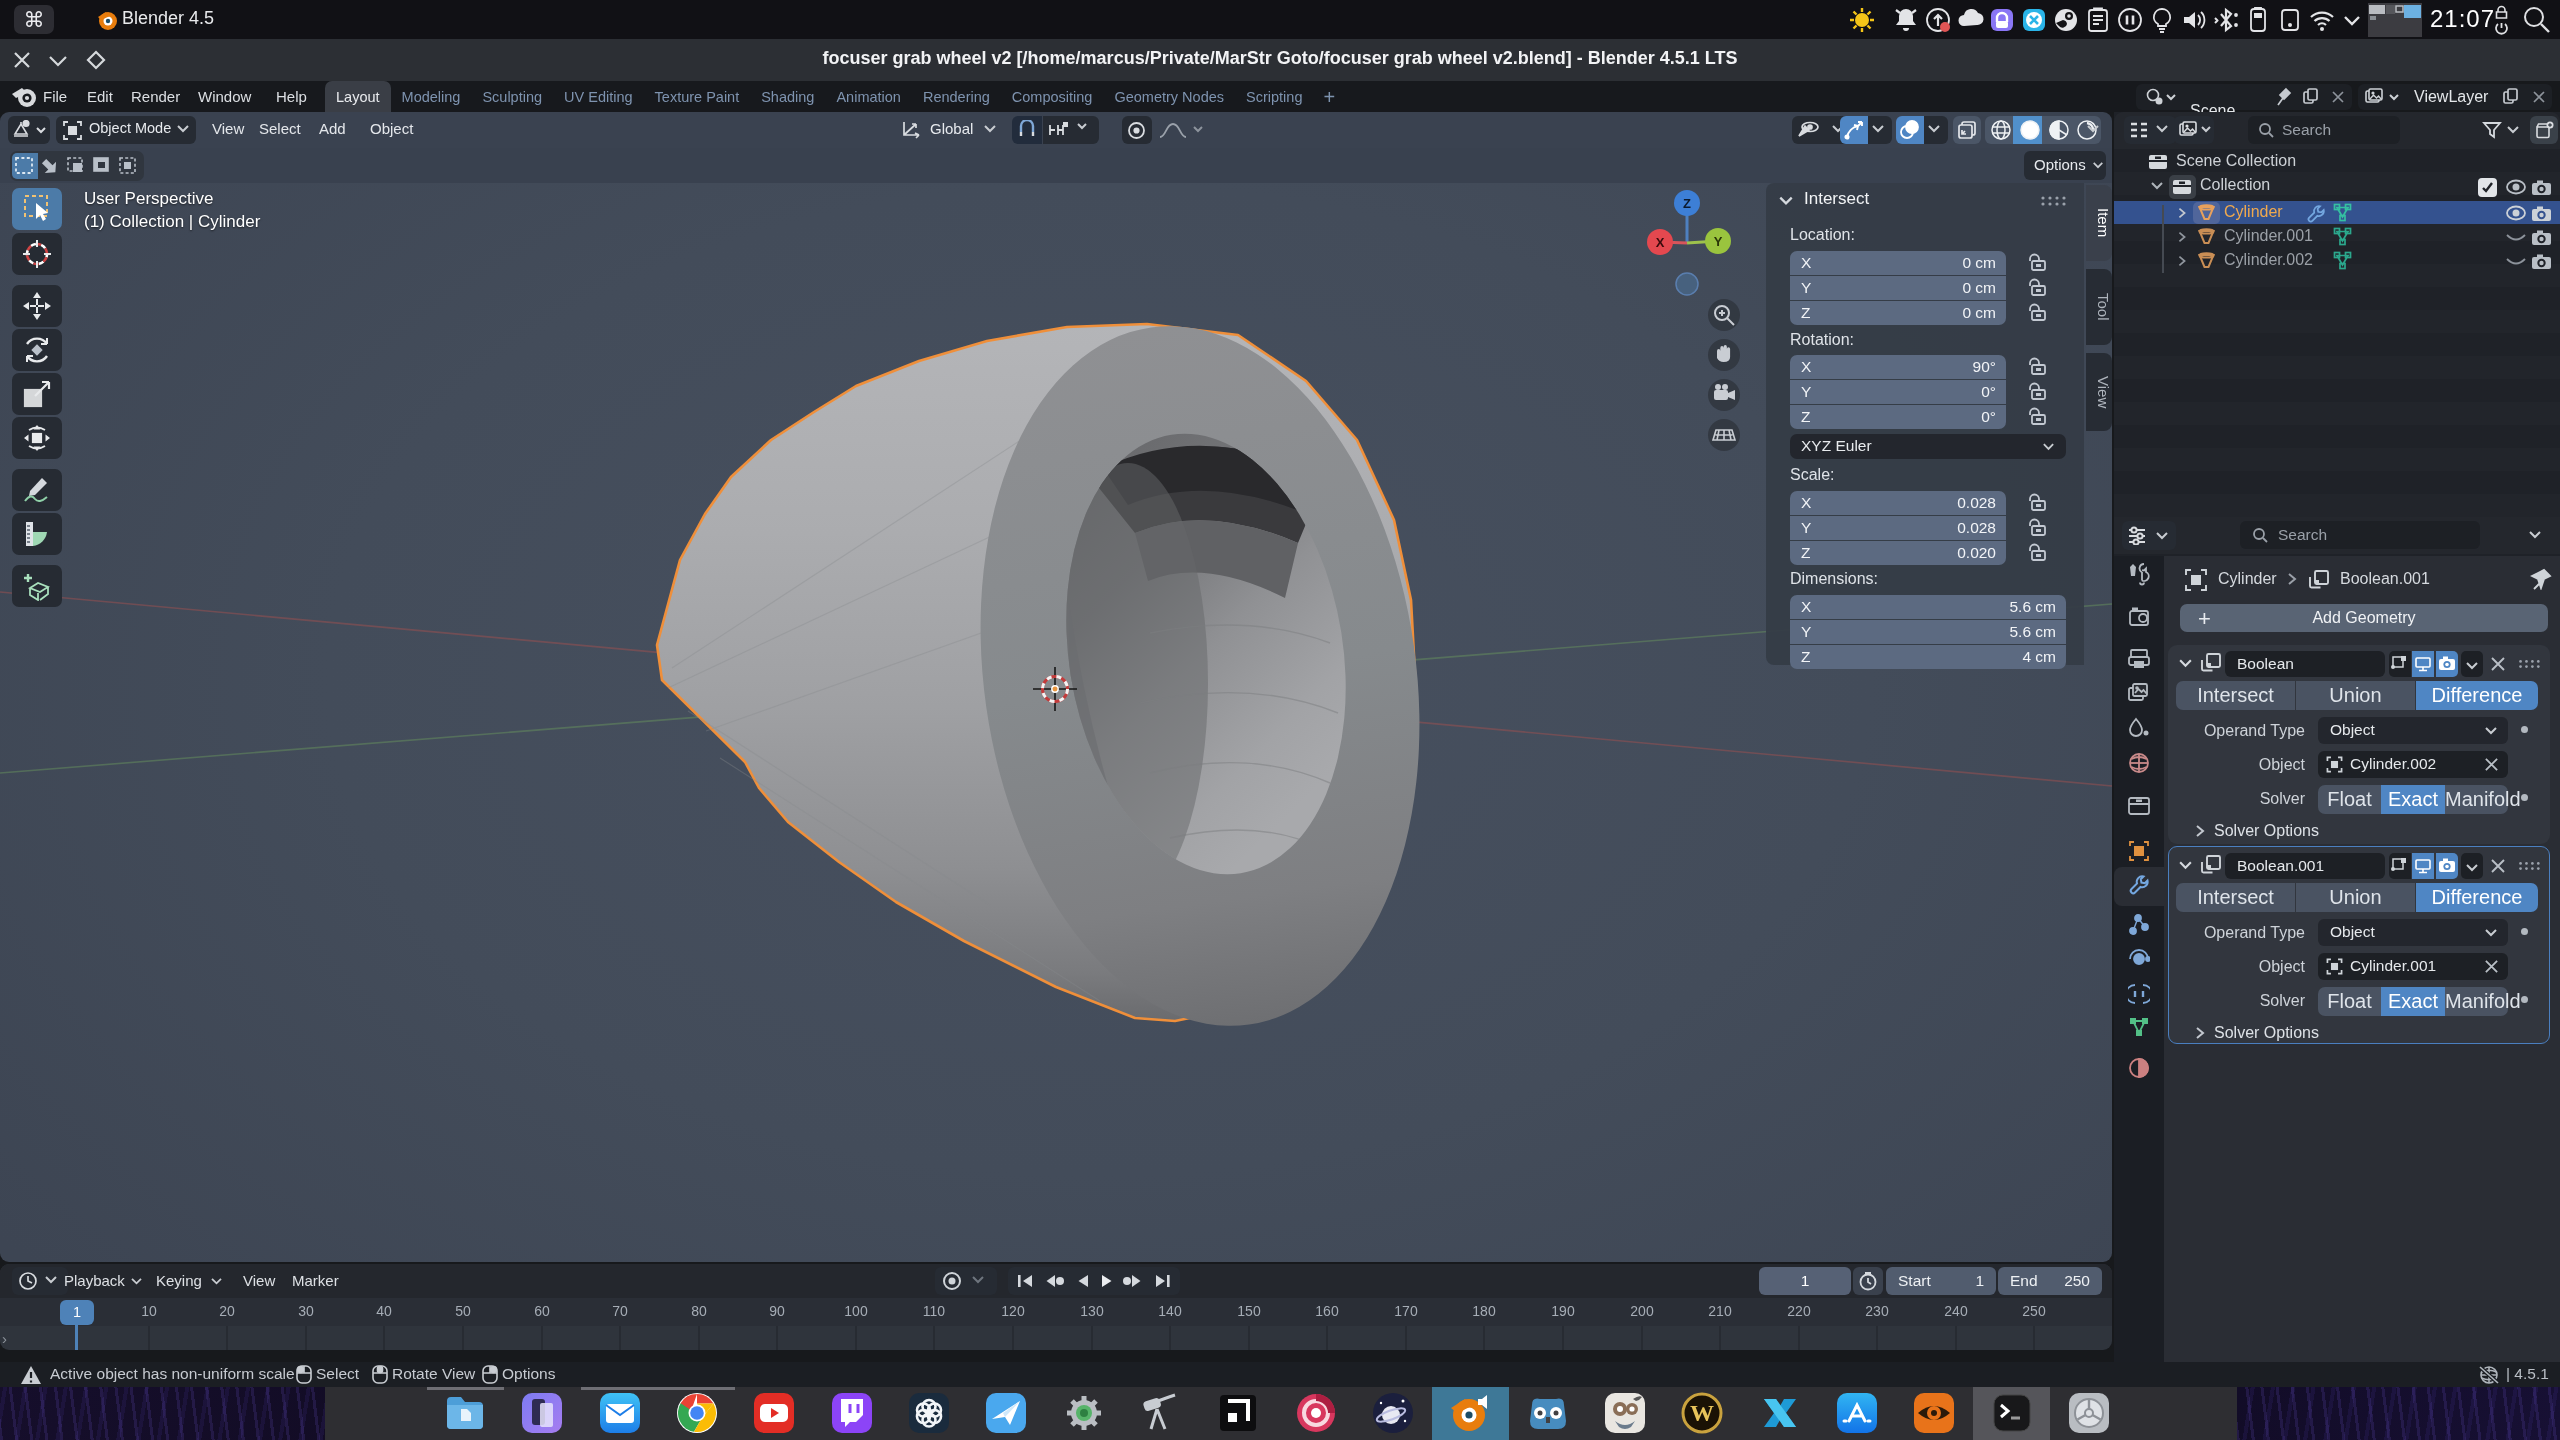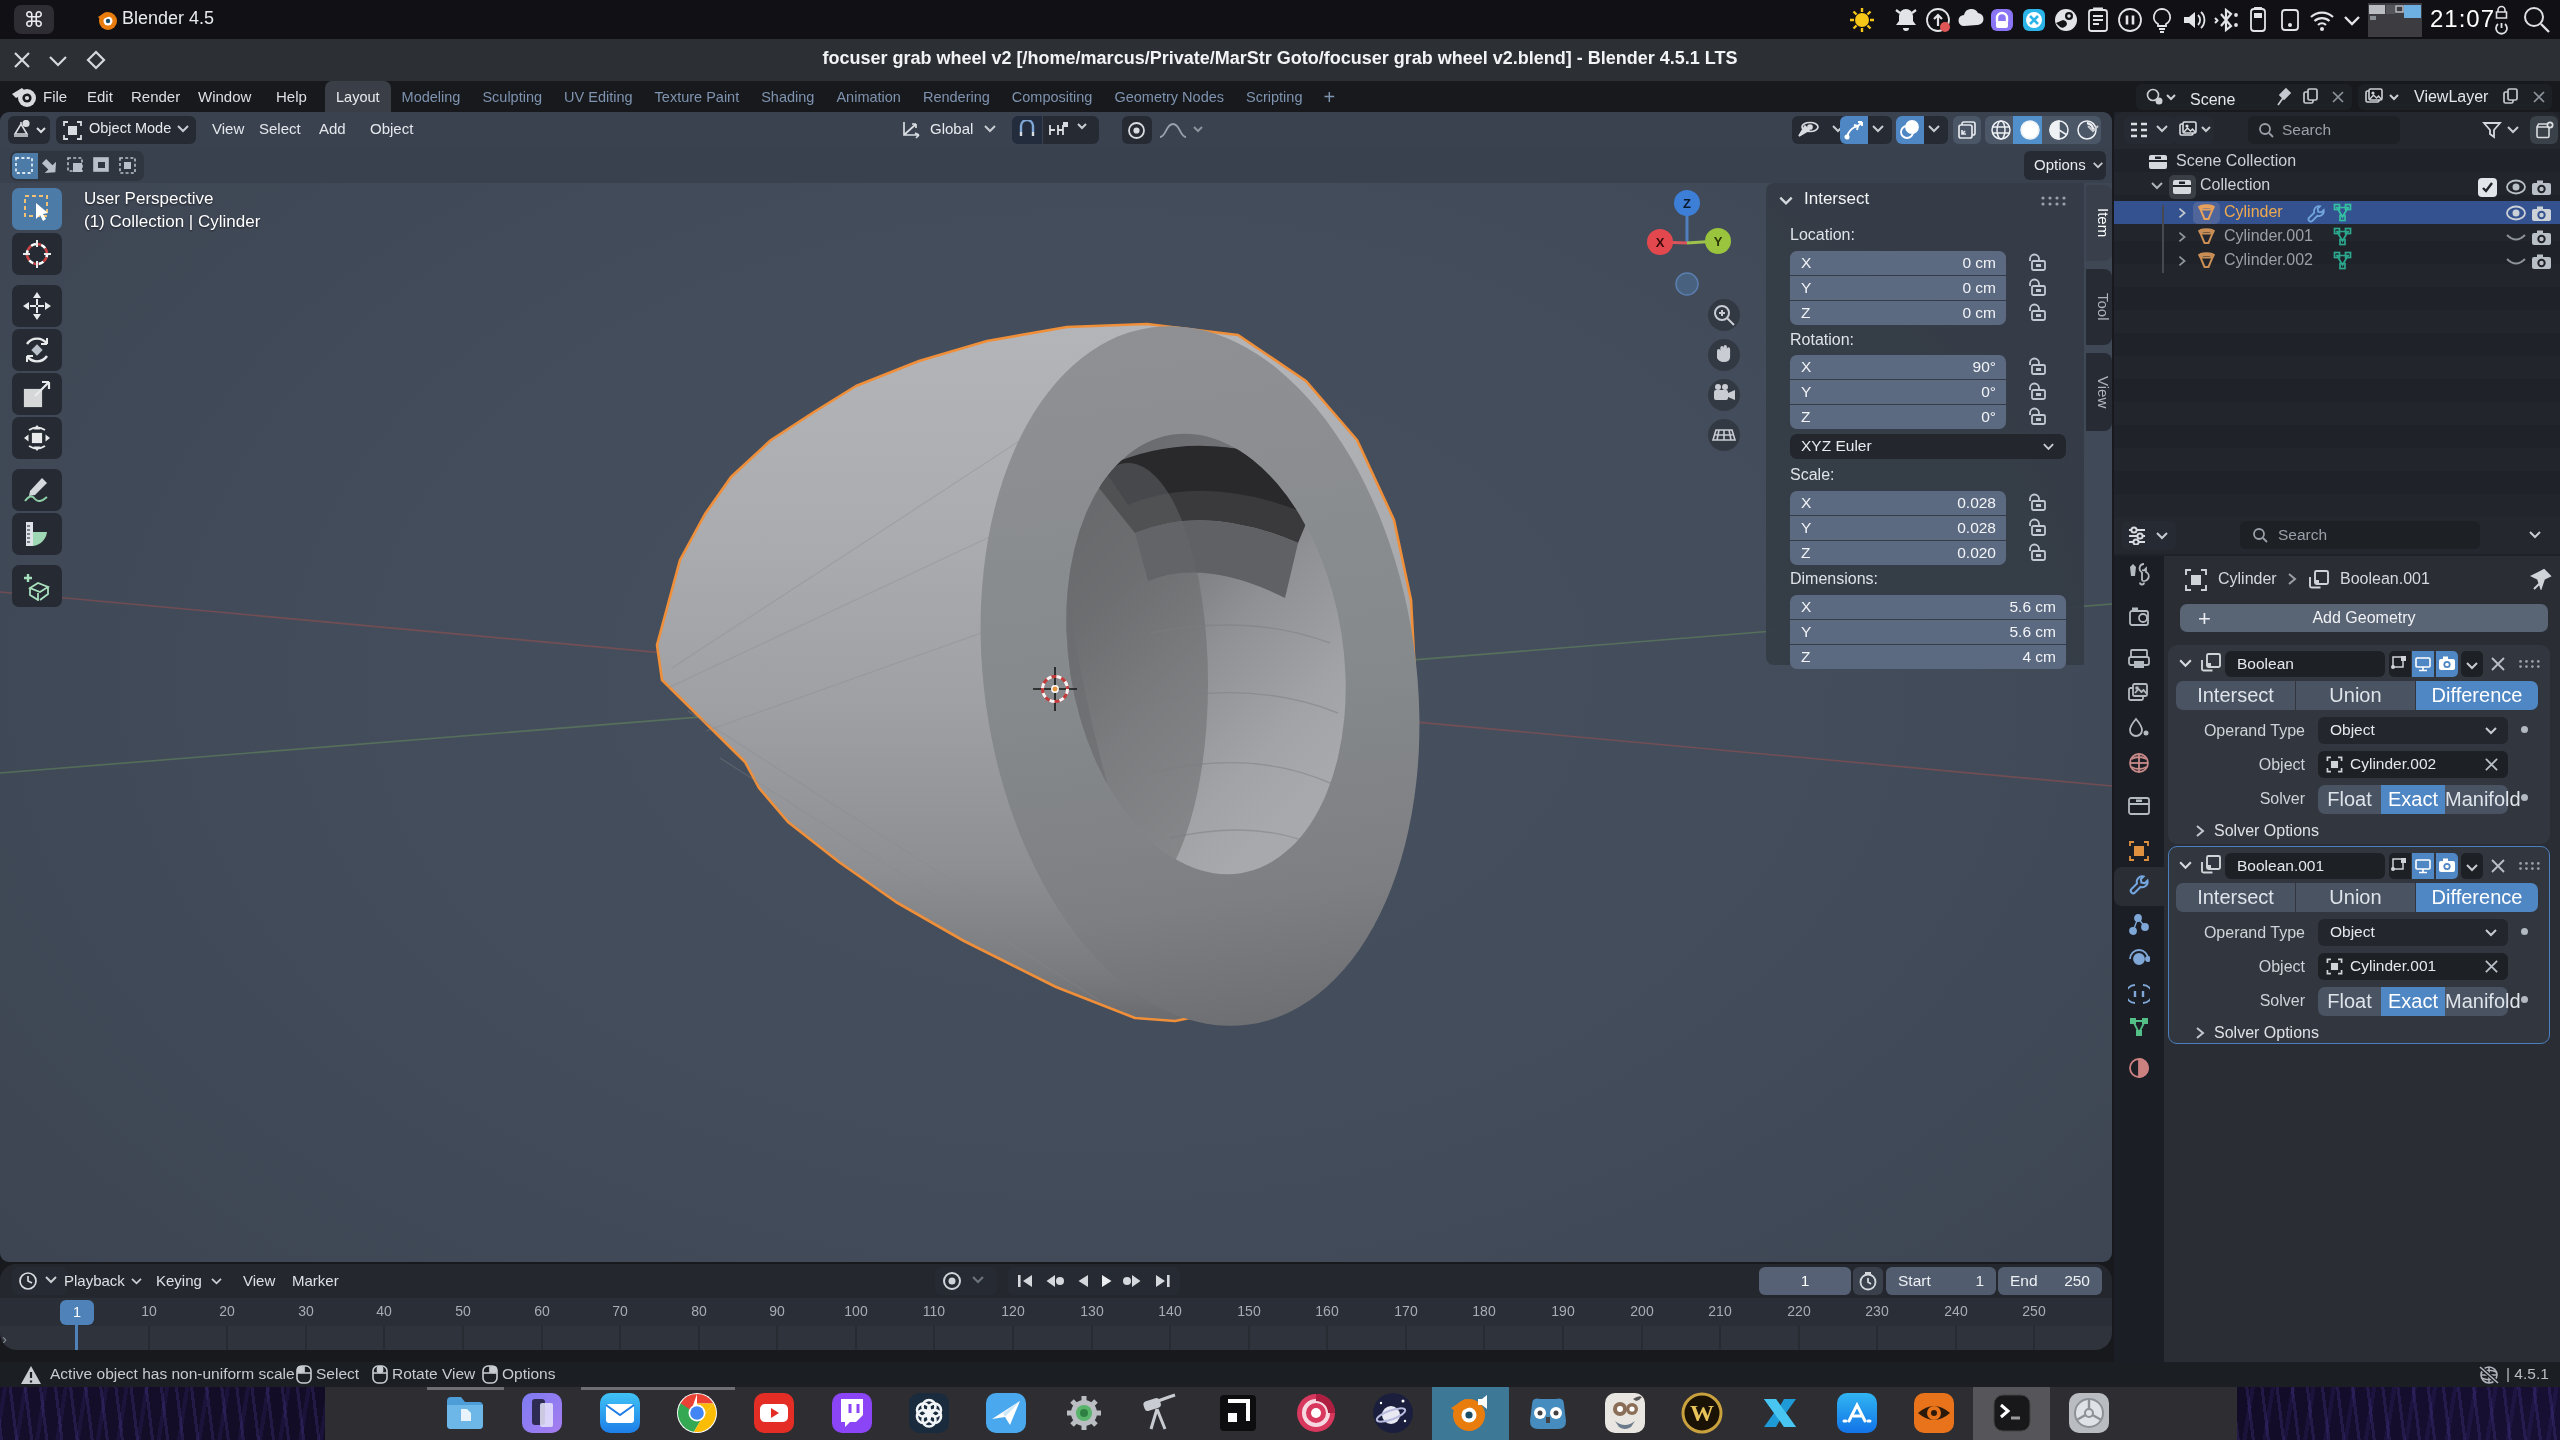--- a/index.html
+++ b/index.html
@@ -47,21 +47,21 @@
 .panelhdr{position:absolute;left:0;width:446px;height:37px;background:#24272d}
 .darkfield{background:#1d2025;border-radius:6px;color:#9aa0a8}
 
 #props{position:absolute;left:0px;top:444px;width:446px;height:806px;background:#2a2d34}
 #ptabs{position:absolute;left:0;top:0;width:50px;height:806px;background:#1b1e24}
 .pp{position:absolute;left:62px;width:372px;background:#32363e;border-radius:9px}
 .seg{position:absolute;height:29px;background:#4a5362;color:#dfe4ea;font-size:20px;text-align:center}
 .seg.on{background:#4f86c4;color:#fff}
 .plab{position:absolute;font-size:16px;color:#ced3d9;text-align:right}
 
-#timeline{left:0;top:1264px;width:2112px;height:86px;background:#2f343c;border-radius:17px;overflow:hidden}
+#timeline{left:0;top:1264px;width:2112px;height:86px;background:#2f343c;border-radius:9px;overflow:hidden}
 #tlhdr{position:absolute;left:0;top:0;width:2112px;height:34px;background:#24272d;color:#dde0e4;font-size:15px}
 #tlruler{position:absolute;left:0;top:34px;width:2112px;height:28px;background:#2a2e36;color:#9aa1ab;font-size:14px}
 
 #statusbar{left:0;top:1362px;width:2560px;height:25px;background:#1b1e23;color:#c7cbd1;font-size:15.5px}
 
 #dock{left:325px;top:1387px;width:1912px;height:53px;background:#2e2e32}
 .dicon{position:absolute;top:4px;width:44px;height:44px;border-radius:10px}
 </style></head>
 <body>
 <div id="stage">
@@ -203,21 +203,21 @@
         <div class="wtab">Scripting</div>
         <div class="wtab" style="font-size:20px;padding:0 10px">+</div>
  </div>
 
  <div class="abs" style="left:2136px;top:3px;width:216px;height:26px;background:#1d2025;border-radius:6px"></div>
  <svg class="abs" style="left:2143px;top:6px" width="40" height="20" viewBox="0 0 40 20" fill="none" stroke="#cdd1d6" stroke-width="1.6">
         <circle cx="10" cy="8" r="5.5"></circle>
         <circle cx="16" cy="14" r="3.5" fill="#cdd1d6" stroke="none"></circle>
         <path d="M24 8 l4 4 l4 -4" stroke-width="2"></path>
       </svg>
- <div class="abs" style="left:2190px;top:10px;font-size:16px;color:#e4e7ea">Scene</div>
+ <div class="abs" style="left:2190px;top:21px;font-size:16px;color:#e4e7ea">Scene</div>
  <svg class="abs" style="left:2276px;top:6px" width="72" height="20" viewBox="0 0 72 20" fill="none" stroke="#c6cad0" stroke-width="1.7">
         <path d="M10 2 L14 6 L8 12 L4 8 Z M7 11 L2 18" fill="#c6cad0"></path>
         <rect x="28" y="5" width="9" height="11" rx="1.5"></rect>
         <rect x="32" y="2" width="9" height="11" rx="1.5" fill="#1d2025"></rect>
         <path d="M57 5 L67 15 M67 5 L57 15" stroke="#8d939b"></path>
       </svg>
  <div class="abs" style="left:2358px;top:3px;width:194px;height:26px;background:#1d2025;border-radius:6px"></div>
  <svg class="abs" style="left:2364px;top:6px" width="46" height="20" viewBox="0 0 46 20" fill="none" stroke="#cdd1d6" stroke-width="1.6">
         <rect x="2" y="4" width="13" height="11" rx="1.5"></rect>
         <rect x="5" y="2" width="13" height="11" rx="1.5" fill="#17191d"></rect>

